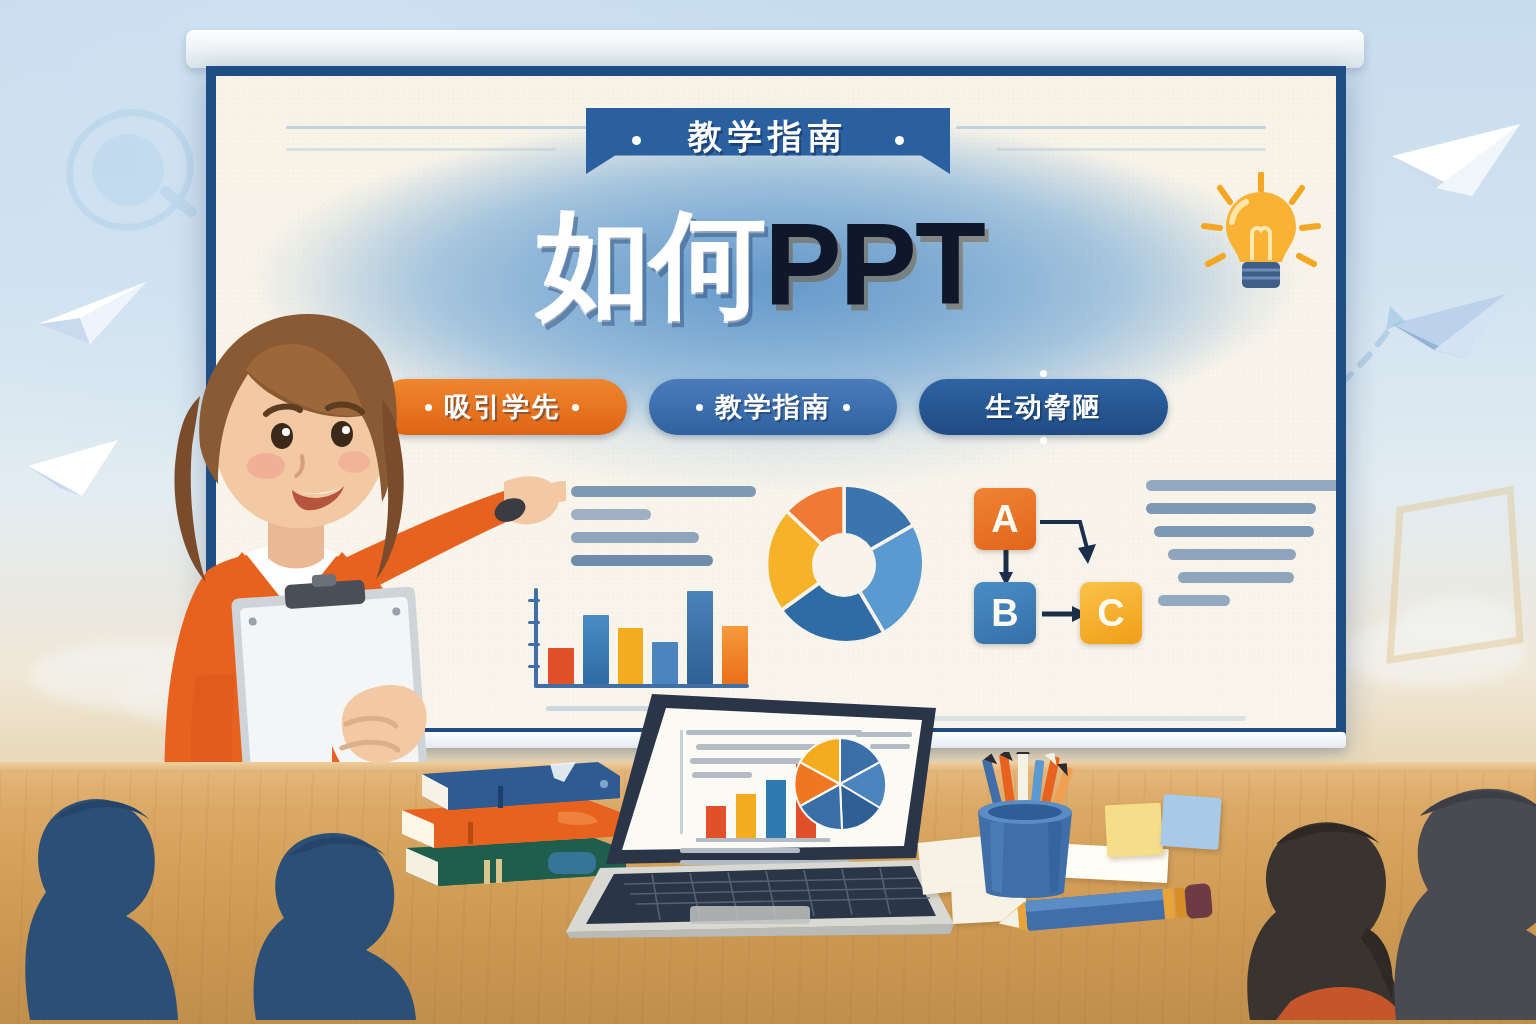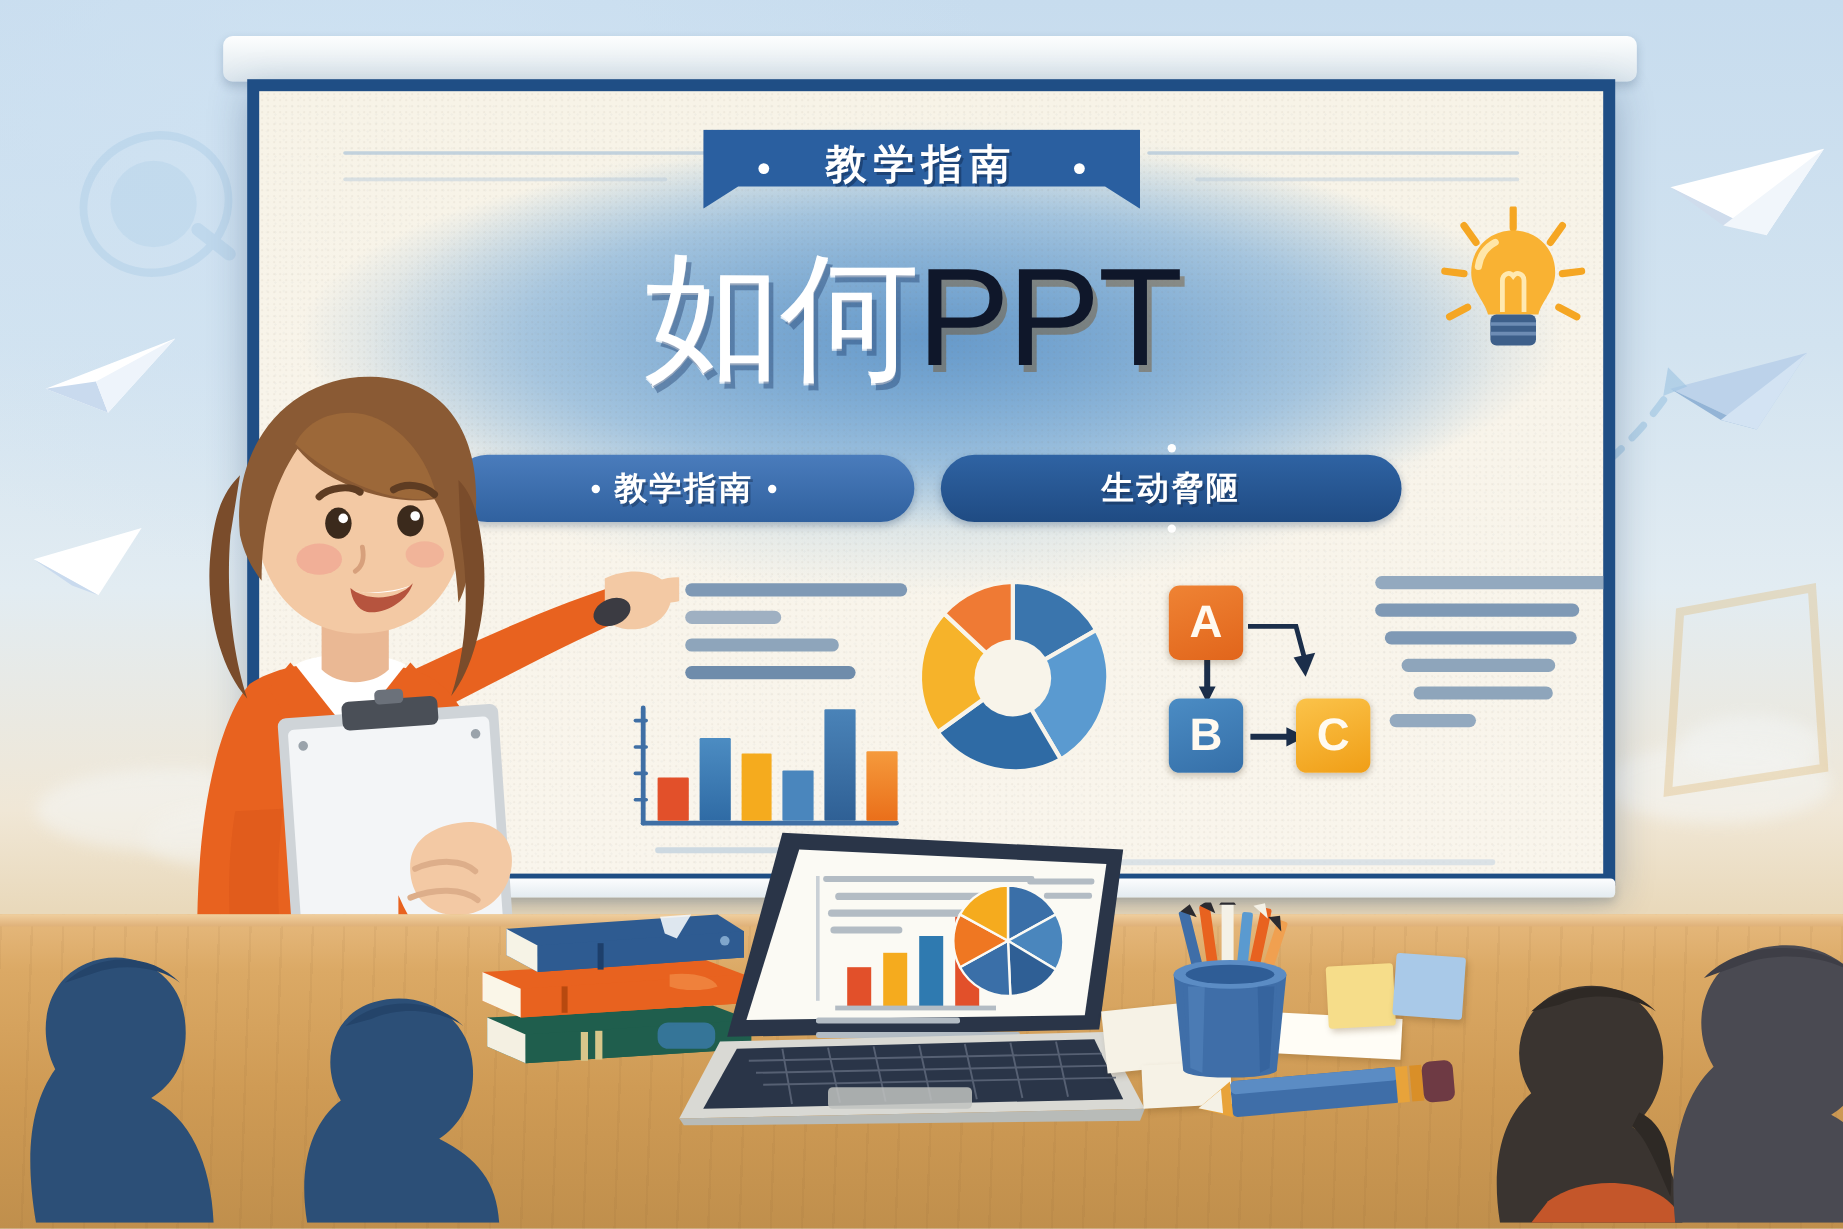--- a/index.html
+++ b/index.html
@@ -95,21 +95,21 @@
   .ribbon-dot { position:absolute; top:28px; width:9px; height:9px; background:#fff; border-radius:50%; }
   .ribbon-dot.l { left:46px; } .ribbon-dot.r { right:46px; }
 
   
   .title {
     position:absolute; left:300px; top:196px; width:920px; height:136px;
     display:flex; align-items:center; justify-content:center;
     white-space:nowrap;
   }
   .title span {
-    font-size:116px; font-weight:normal; line-height:1;
+    font-size:116px; font-weight:bold; line-height:1;
     letter-spacing:-2px;
   }
   .t-white { color:#ffffff; text-shadow:4px 6px 0 rgba(30,62,110,.42), 0 2px 0 rgba(255,255,255,.8); }
   .t-gold  { color:#f5a623; text-shadow:4px 6px 0 rgba(120,70,10,.40); }
   .t-ppt   { color:#0f172a; text-shadow:4px 6px 0 rgba(120,70,10,.40); font-size:124px; }
 
   
   .bulb { position:absolute; left:1196px; top:172px; width:130px; height:128px; }
 
   
@@ -347,20 +347,25 @@
       <path d="M65 20 C44 20 30 36 30 55 C30 70 41 78 44 90 L86 90 C89 78 100 70 100 55 C100 36 86 20 65 20 Z" fill="#f9b233"></path>
       <path d="M50 30 C42 34 37 42 36 50" stroke="#ffe6a8" stroke-width="6" fill="none" stroke-linecap="round"></path>
       <path d="M56 88 L56 62 C56 56 62 54 65 58 C68 54 74 56 74 62 L74 88" stroke="#ffe9b0" stroke-width="4" fill="none"></path>
       <rect x="46" y="90" width="38" height="26" rx="5" fill="#3d5f8a"></rect>
       <line x1="46" y1="98" x2="84" y2="98" stroke="#6d8cb4" stroke-width="3"></line>
       <line x1="46" y1="106" x2="84" y2="106" stroke="#6d8cb4" stroke-width="3"></line>
     </svg>
   </div>
 
   <div class="pills">
+    <div class="pill" style="background:linear-gradient(180deg,#f0862e,#df6415);">
+      <span class="dot"></span>
+      <span class="label">吸引学先</span>
+      <span class="dot"></span>
+    </div>
     <div class="pill" style="background:linear-gradient(180deg,#4a7cbc,#30619f);">
       <span class="dot"></span>
       <span class="label">教学指南</span>
       <span class="dot"></span>
     </div>
     <div class="pill" style="background:linear-gradient(180deg,#2f63a3,#1f4b83);flex-direction:column;">
       <span class="dot"></span>
       <span class="label">生动脅陋</span>
       <span class="dot"></span>
     </div>

